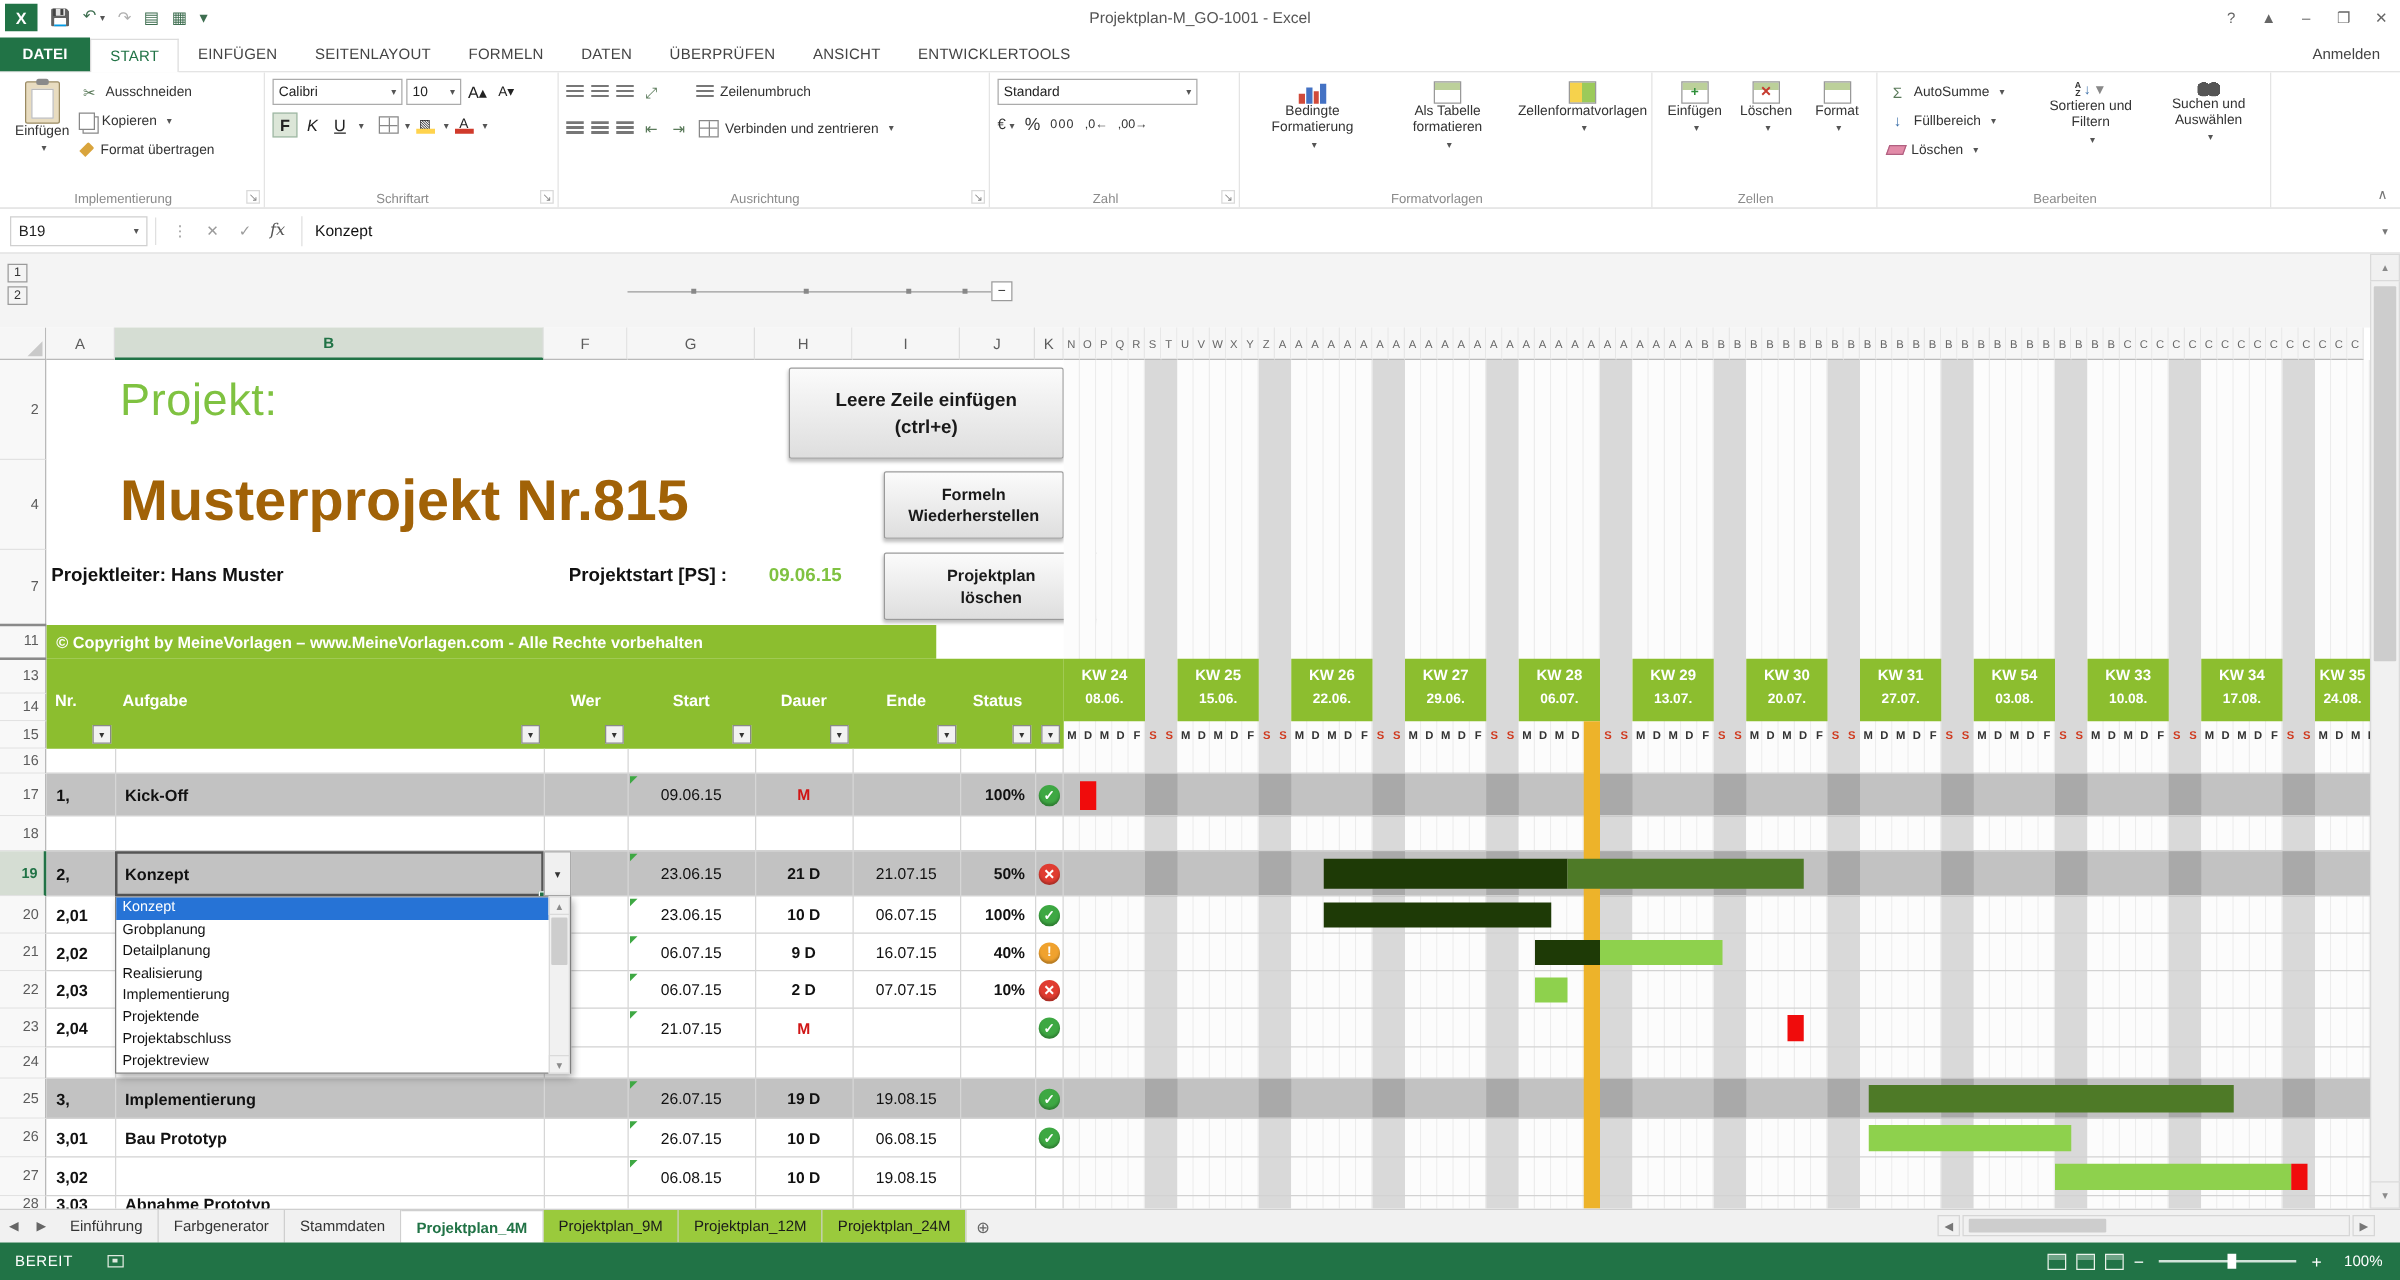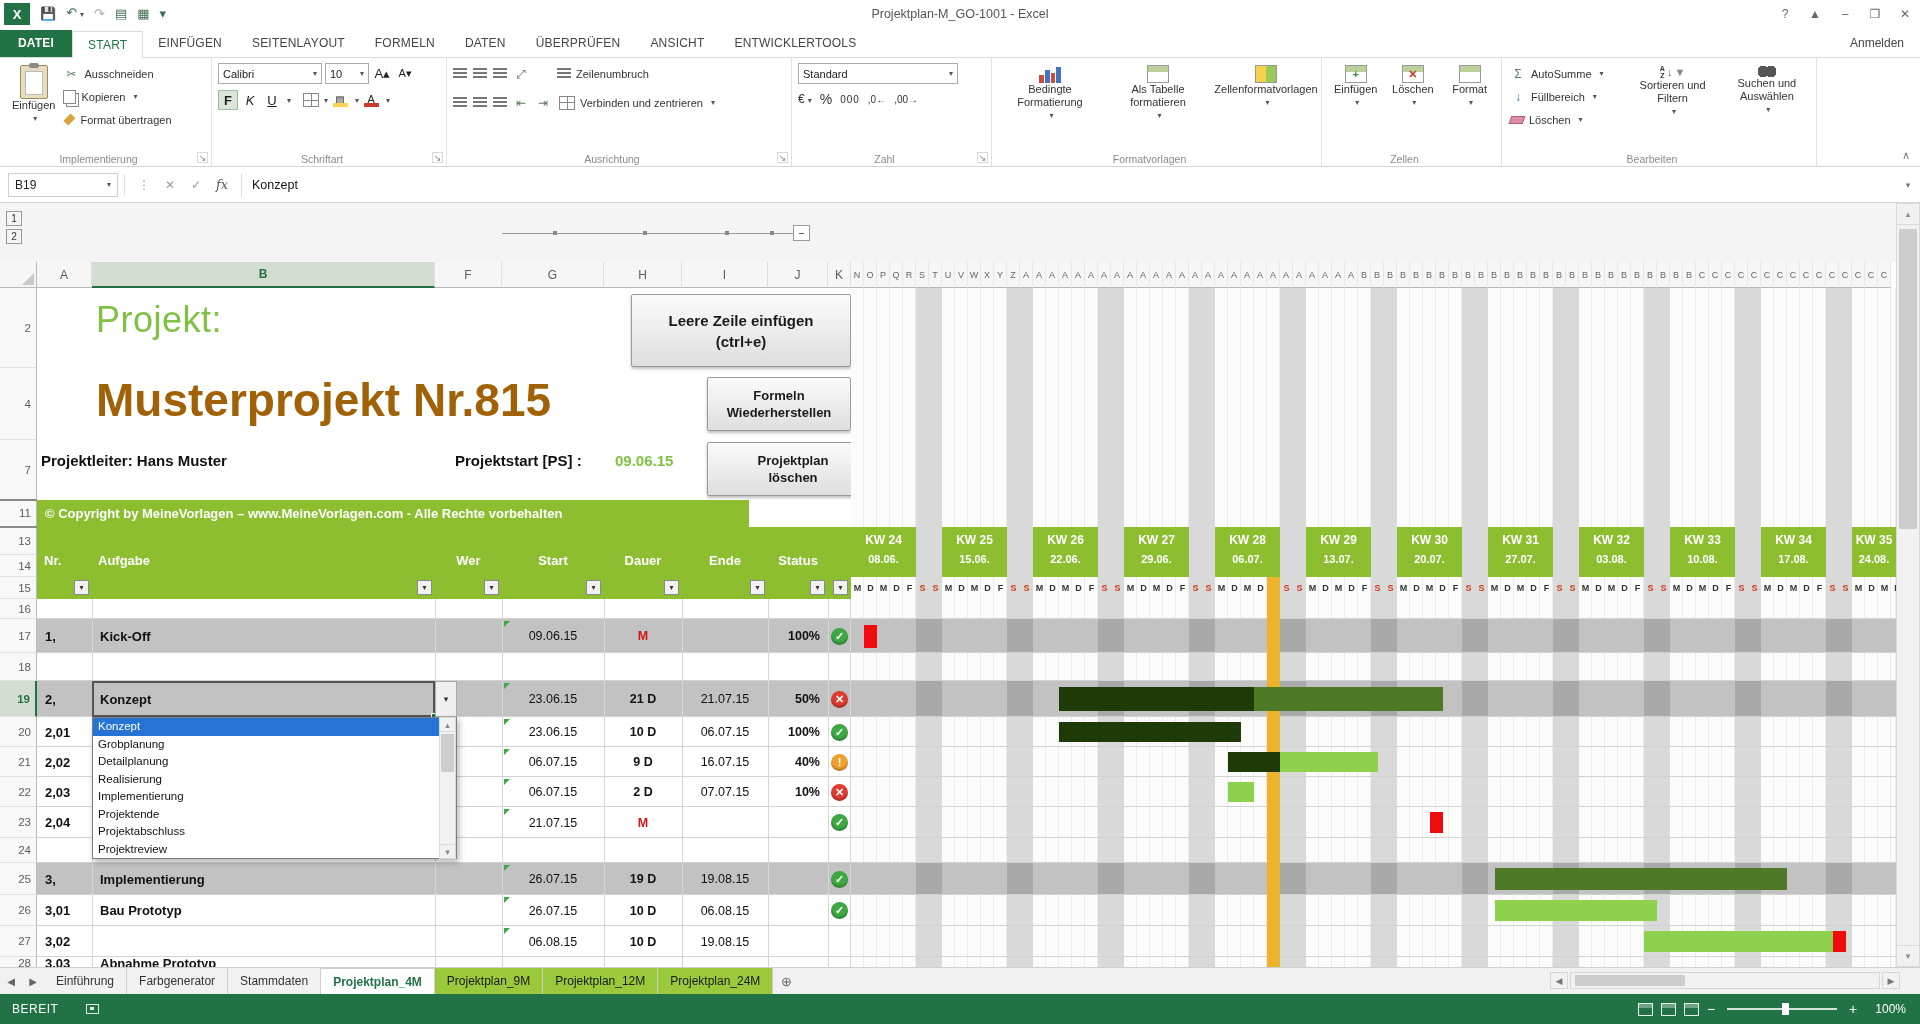--- a/index.html
+++ b/index.html
@@ -646,21 +646,21 @@
         <div style="font-weight: bold; font-size: 11px; margin-top: 6px; white-space: nowrap;">27.07.</div>
       </div>
       <div style="position: absolute; left: 1488px; top: 374px; width: 13px; height: 22px; text-align: center; line-height: 22px; font-size: 9px; font-weight: bold; color: rgb(51, 51, 51);">M</div>
       <div style="position: absolute; left: 1501px; top: 374px; width: 13px; height: 22px; text-align: center; line-height: 22px; font-size: 9px; font-weight: bold; color: rgb(51, 51, 51);">D</div>
       <div style="position: absolute; left: 1514px; top: 374px; width: 13px; height: 22px; text-align: center; line-height: 22px; font-size: 9px; font-weight: bold; color: rgb(51, 51, 51);">M</div>
       <div style="position: absolute; left: 1527px; top: 374px; width: 13px; height: 22px; text-align: center; line-height: 22px; font-size: 9px; font-weight: bold; color: rgb(51, 51, 51);">D</div>
       <div style="position: absolute; left: 1540px; top: 374px; width: 13px; height: 22px; text-align: center; line-height: 22px; font-size: 9px; font-weight: bold; color: rgb(51, 51, 51);">F</div>
       <div style="position: absolute; left: 1553px; top: 374px; width: 13px; height: 22px; text-align: center; line-height: 22px; font-size: 9px; font-weight: bold; color: rgb(208, 58, 31);">S</div>
       <div style="position: absolute; left: 1566px; top: 374px; width: 13px; height: 22px; text-align: center; line-height: 22px; font-size: 9px; font-weight: bold; color: rgb(208, 58, 31);">S</div>
       <div style="position: absolute; left: 1579px; top: 324px; width: 65px; height: 50px; background: rgb(140, 190, 47); color: rgb(255, 255, 255); text-align: center; overflow: hidden;">
-        <div style="font-weight: bold; font-size: 12px; margin-top: 6px; white-space: nowrap;">KW 32</div>
+        <div style="font-weight: bold; font-size: 12px; margin-top: 6px; white-space: nowrap;">KW 54</div>
         <div style="font-weight: bold; font-size: 11px; margin-top: 6px; white-space: nowrap;">03.08.</div>
       </div>
       <div style="position: absolute; left: 1579px; top: 374px; width: 13px; height: 22px; text-align: center; line-height: 22px; font-size: 9px; font-weight: bold; color: rgb(51, 51, 51);">M</div>
       <div style="position: absolute; left: 1592px; top: 374px; width: 13px; height: 22px; text-align: center; line-height: 22px; font-size: 9px; font-weight: bold; color: rgb(51, 51, 51);">D</div>
       <div style="position: absolute; left: 1605px; top: 374px; width: 13px; height: 22px; text-align: center; line-height: 22px; font-size: 9px; font-weight: bold; color: rgb(51, 51, 51);">M</div>
       <div style="position: absolute; left: 1618px; top: 374px; width: 13px; height: 22px; text-align: center; line-height: 22px; font-size: 9px; font-weight: bold; color: rgb(51, 51, 51);">D</div>
       <div style="position: absolute; left: 1631px; top: 374px; width: 13px; height: 22px; text-align: center; line-height: 22px; font-size: 9px; font-weight: bold; color: rgb(51, 51, 51);">F</div>
       <div style="position: absolute; left: 1644px; top: 374px; width: 13px; height: 22px; text-align: center; line-height: 22px; font-size: 9px; font-weight: bold; color: rgb(208, 58, 31);">S</div>
       <div style="position: absolute; left: 1657px; top: 374px; width: 13px; height: 22px; text-align: center; line-height: 22px; font-size: 9px; font-weight: bold; color: rgb(208, 58, 31);">S</div>
       <div style="position: absolute; left: 1670px; top: 324px; width: 65px; height: 50px; background: rgb(140, 190, 47); color: rgb(255, 255, 255); text-align: center; overflow: hidden;">

